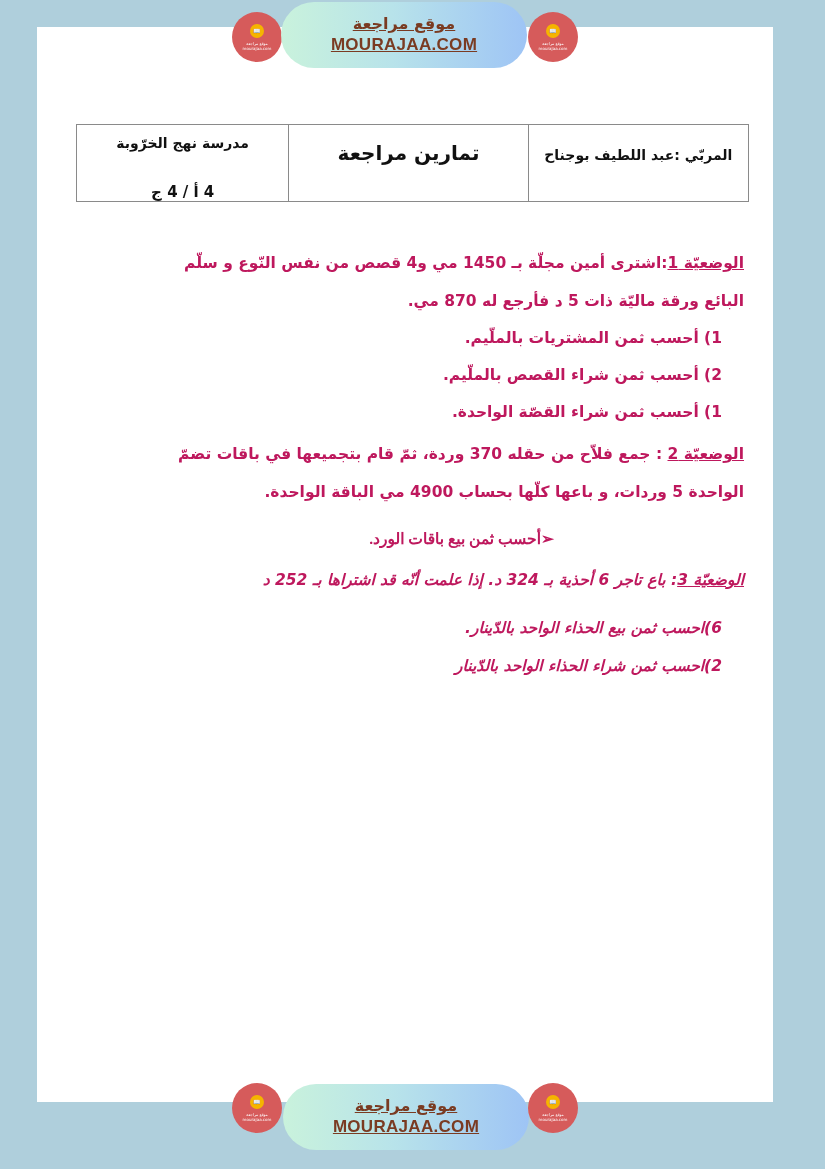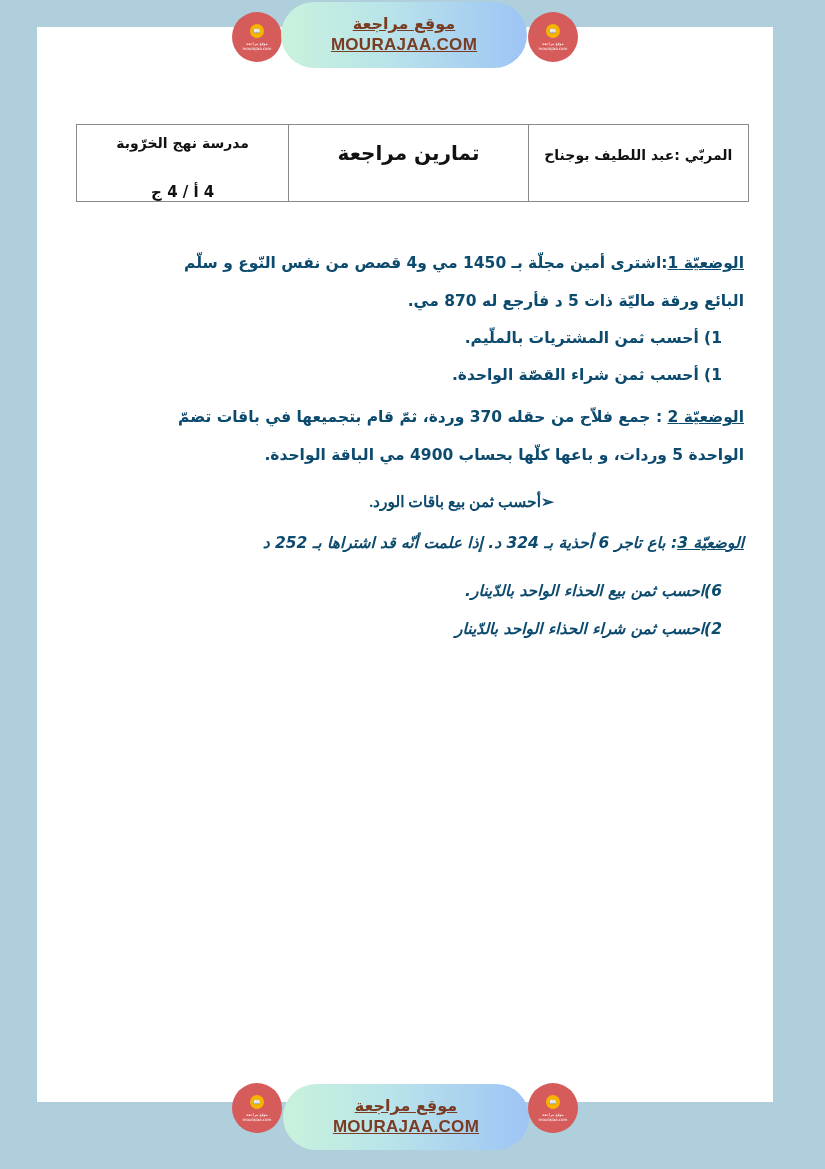--- a/index.html
+++ b/index.html
@@ -57,21 +57,21 @@
       display: flex; flex-direction: column; align-items: center;
     }
     .header-table .cell:last-child { border-left: none; }
     .cell.teacher { width: 221px; justify-content: flex-start; padding-top: 22px; font-size: 14px; }
     .cell.title { width: 240px; justify-content: flex-start; padding-top: 16px; font-size: 20px; }
     .cell.school { width: 212px; justify-content: space-between; padding-top: 10px; font-size: 14px; }
     .cell.school .cls { margin-top: 14px; font-size: 15px; }
 
     .content {
       position: absolute; left: 108px; top: 244px; width: 636px;
-      direction: rtl; text-align: right; color: #0c4a6e;
+      direction: rtl; text-align: right; color: #be185d;
       font-family: "DejaVu Sans", sans-serif; font-weight: bold; font-size: 15.5px;
     }
     .para { line-height: 38px; margin: 0; }
     .para .label { text-decoration: underline; }
     .qlist { margin: 0; padding: 0; list-style: none; }
     .qlist li { line-height: 37px; padding-right: 22px; }
     .bullet-line { line-height: 40px; padding-right: 190px; margin-top: 8px; font-family: Liberation Serif, serif; }
     .s1 { margin-top: 0; }
     .s2 { margin-top: 4px; }
     .s3 { margin-top: 2px; font-style: italic; }
@@ -113,20 +113,21 @@
 
 <div class="content">
 
   <div class="section s1">
     <p class="para">
       <span class="label">الوضعيّة 1</span><span>:اشترى أمين مجلّة بـ 1450 مي و4 قصص من نفس النّوع و سلّم</span><br>
       <span>البائع ورقة ماليّة ذات 5 د فأرجع له 870 مي.</span>
     </p>
     <ul class="qlist">
       <li>1) أحسب ثمن المشتريات بالملّيم.</li>
+      <li>2) أحسب ثمن شراء  القصص بالملّيم.</li>
       <li>1) أحسب ثمن شراء  القصّة الواحدة.</li>
     </ul>
   </div>
 
   <div class="section s2">
     <p class="para">
       <span class="label">الوضعيّة 2</span><span> : جمع فلاّح من حقله 370 وردة، ثمّ قام بتجميعها في باقات تضمّ</span><br>
       <span>الواحدة 5 وردات، و باعها كلّها بحساب 4900 مي الباقة الواحدة.</span>
     </p>
     <div class="bullet-line">

